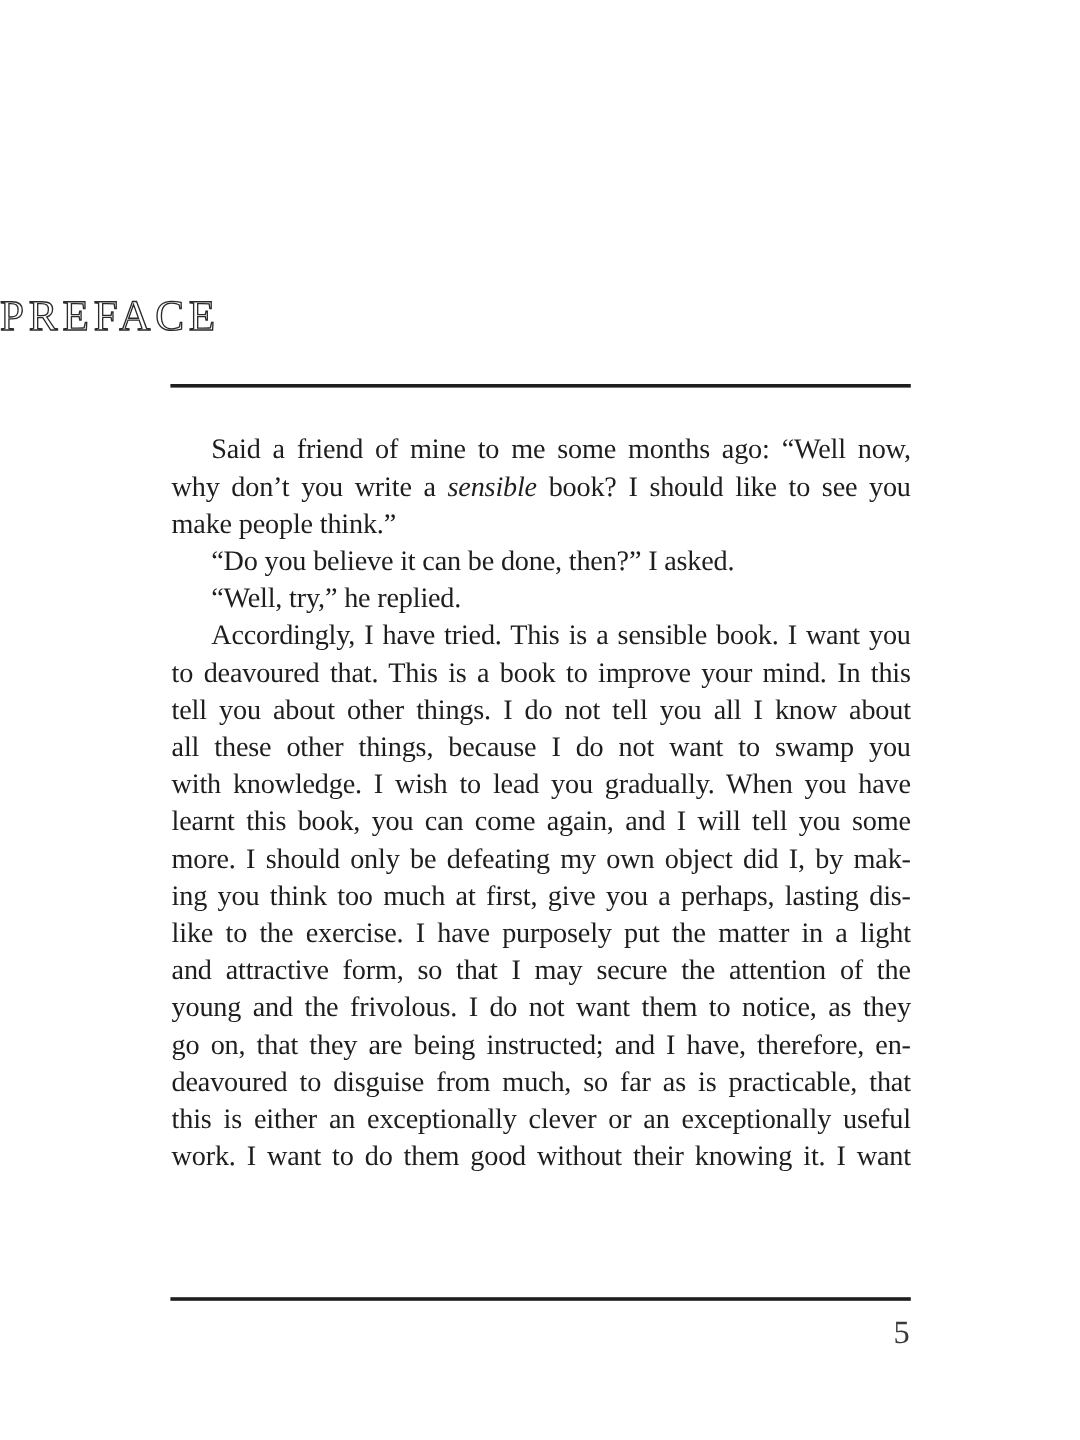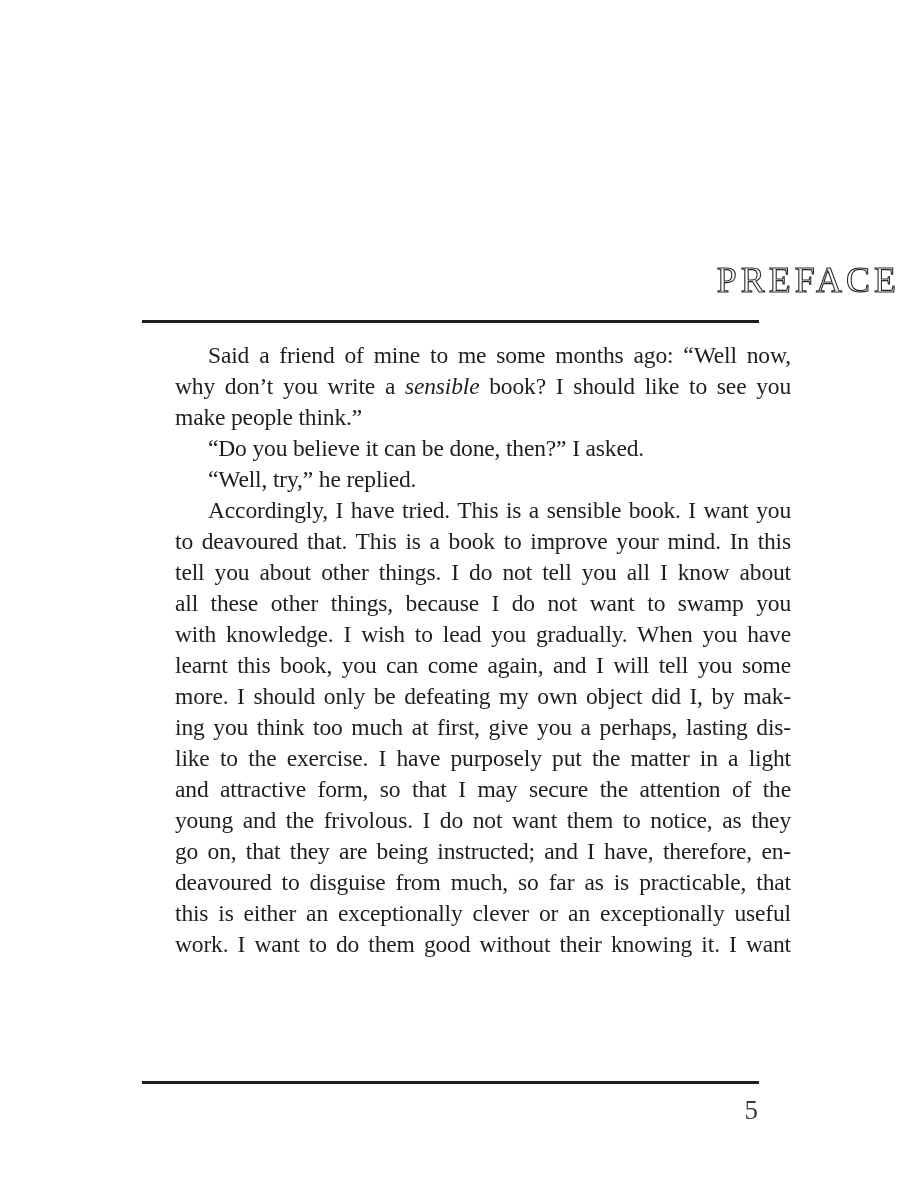--- a/index.html
+++ b/index.html
@@ -10,46 +10,45 @@
     body {
       width: 900px;
       height: 1200px;
       position: relative;
       overflow: hidden;
       font-family: "Liberation Serif", "DejaVu Serif", serif;
       color: #1e1e1e;
     }
     .title {
       position: absolute;
-      top: 258px;
+      top: 241px;
       left: 0;
       width: 900px;
-      text-align: right;
+      text-align: left;
       font-size: 36px;
       letter-spacing: 4px;
       color: #ffffff;
       -webkit-text-stroke: 1.1px #2a2a2a;
       font-weight: normal;
       line-height: 44px;
     }
     .rule {
       position: absolute;
       left: 142px;
       width: 617px;
       height: 3px;
       background: #1e1e1e;
     }
     .rule.top { top: 320px; }
     .rule.bottom { top: 1081px; }
     .body-text {
       position: absolute;
       left: 143px;
-      top: 340px;
+      top: 360px;
       width: 616px;
-      margin-left: 32px;
     }
     .line {
       display: block;
       height: 31px;
       line-height: 31px;
       font-size: 23.5px;
       white-space: nowrap;
       text-align: justify;
       text-align-last: justify;
       letter-spacing: -0.15px;

